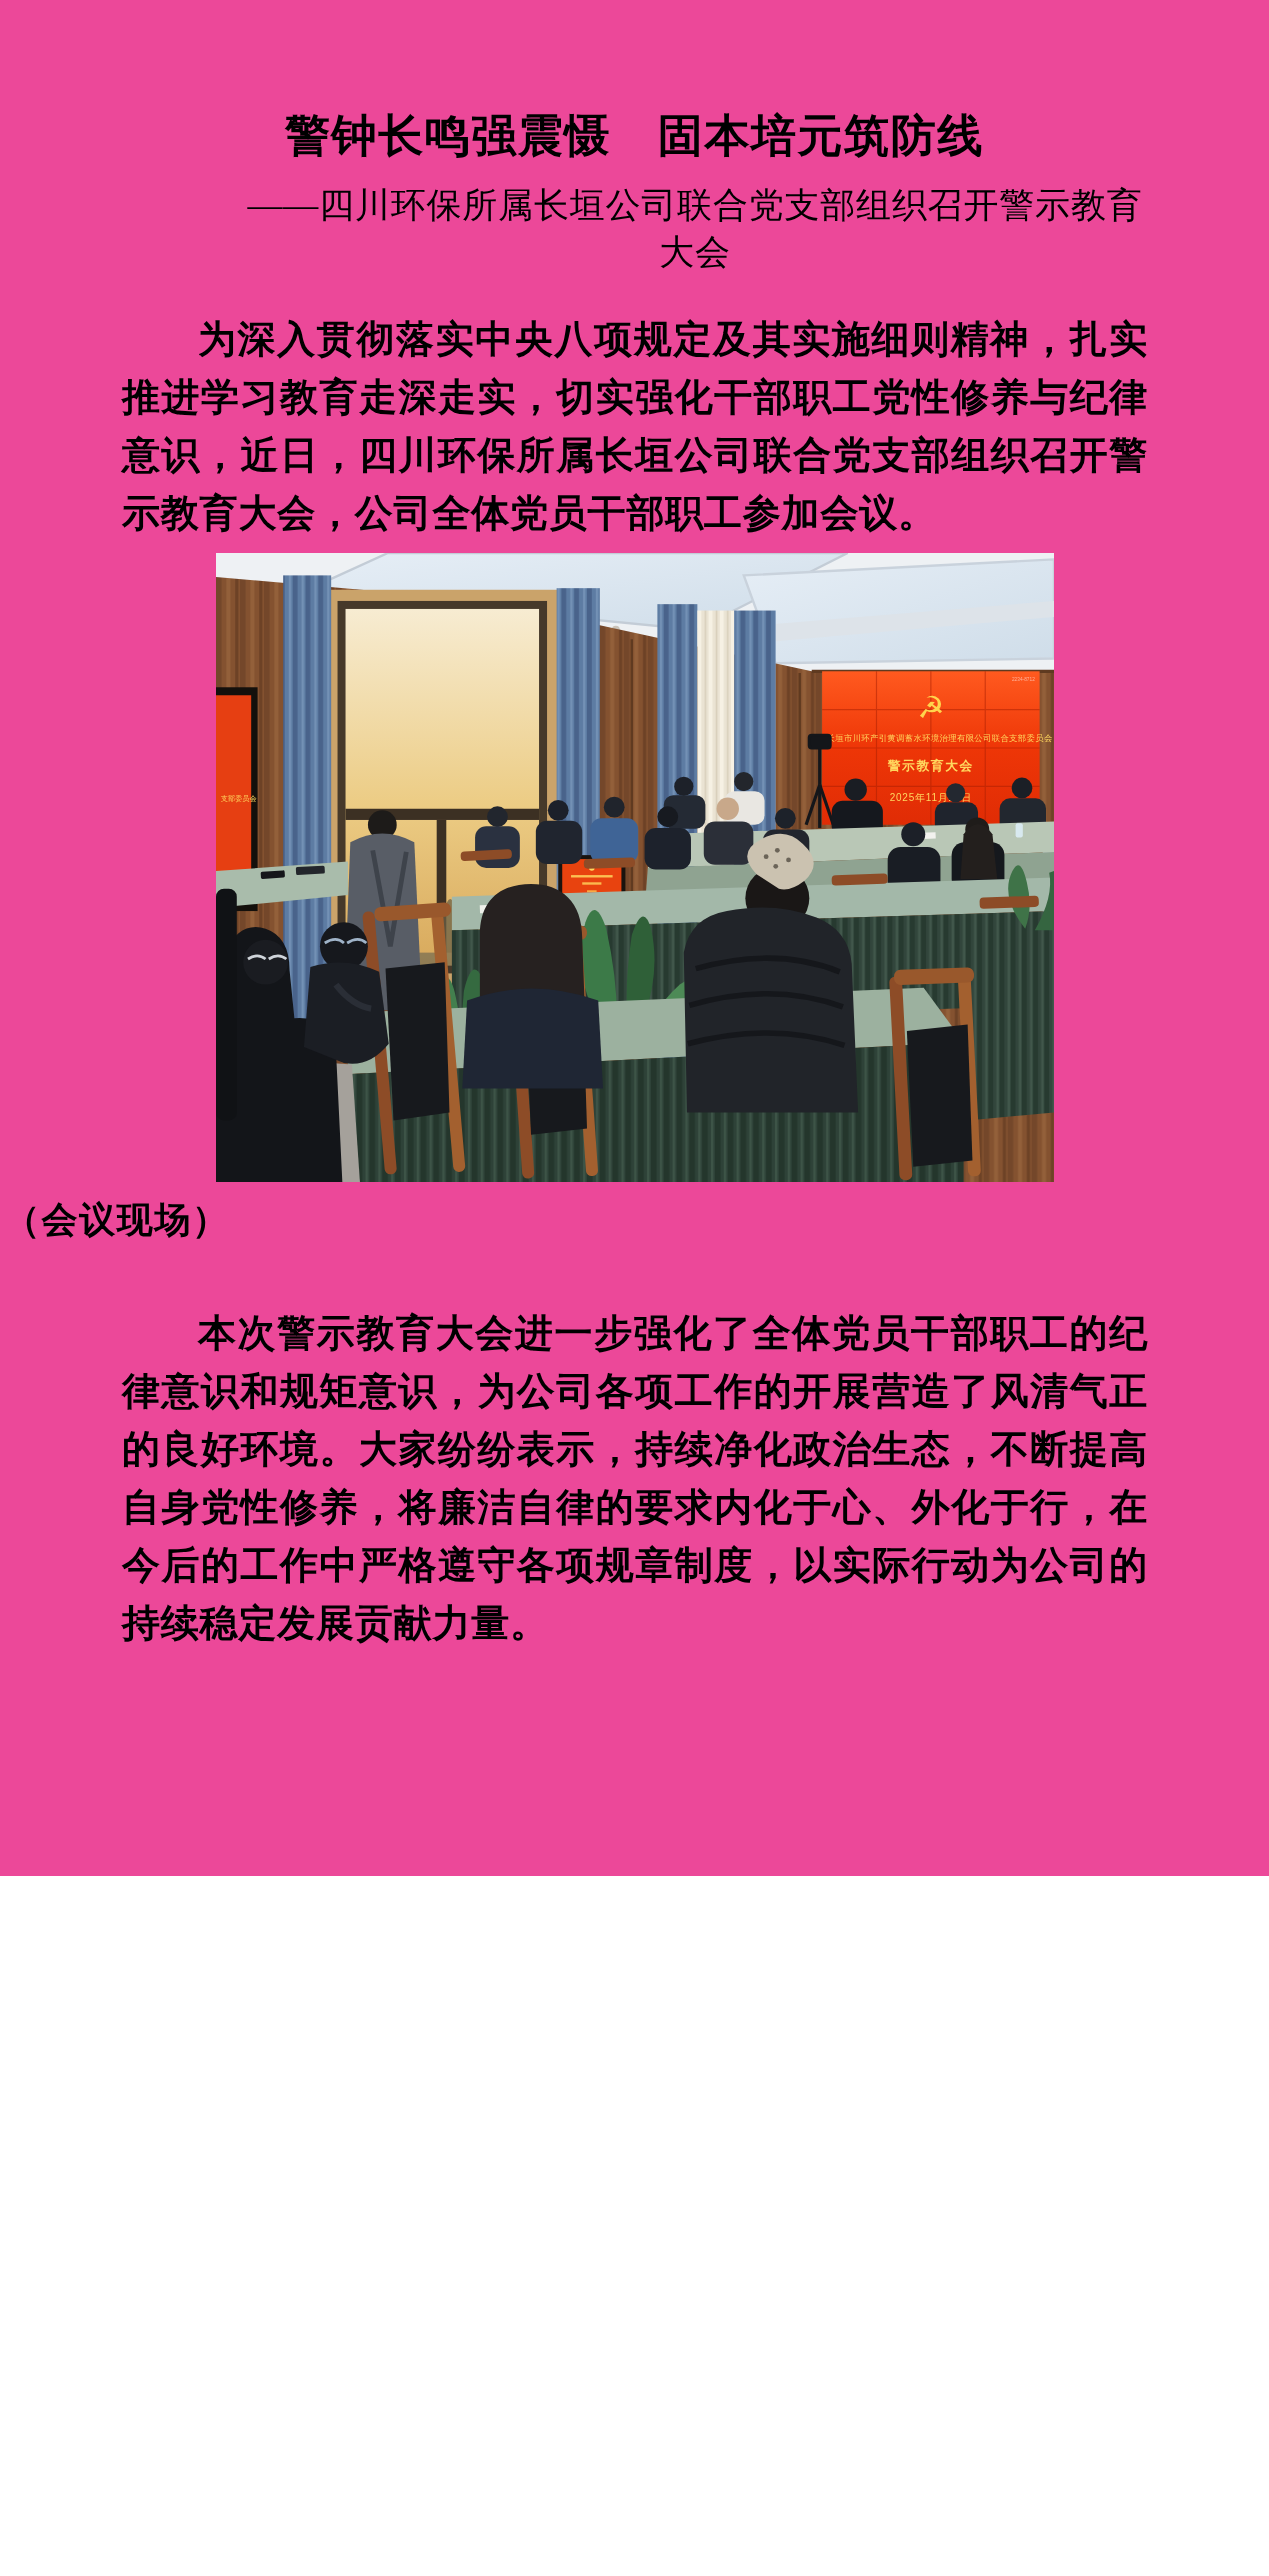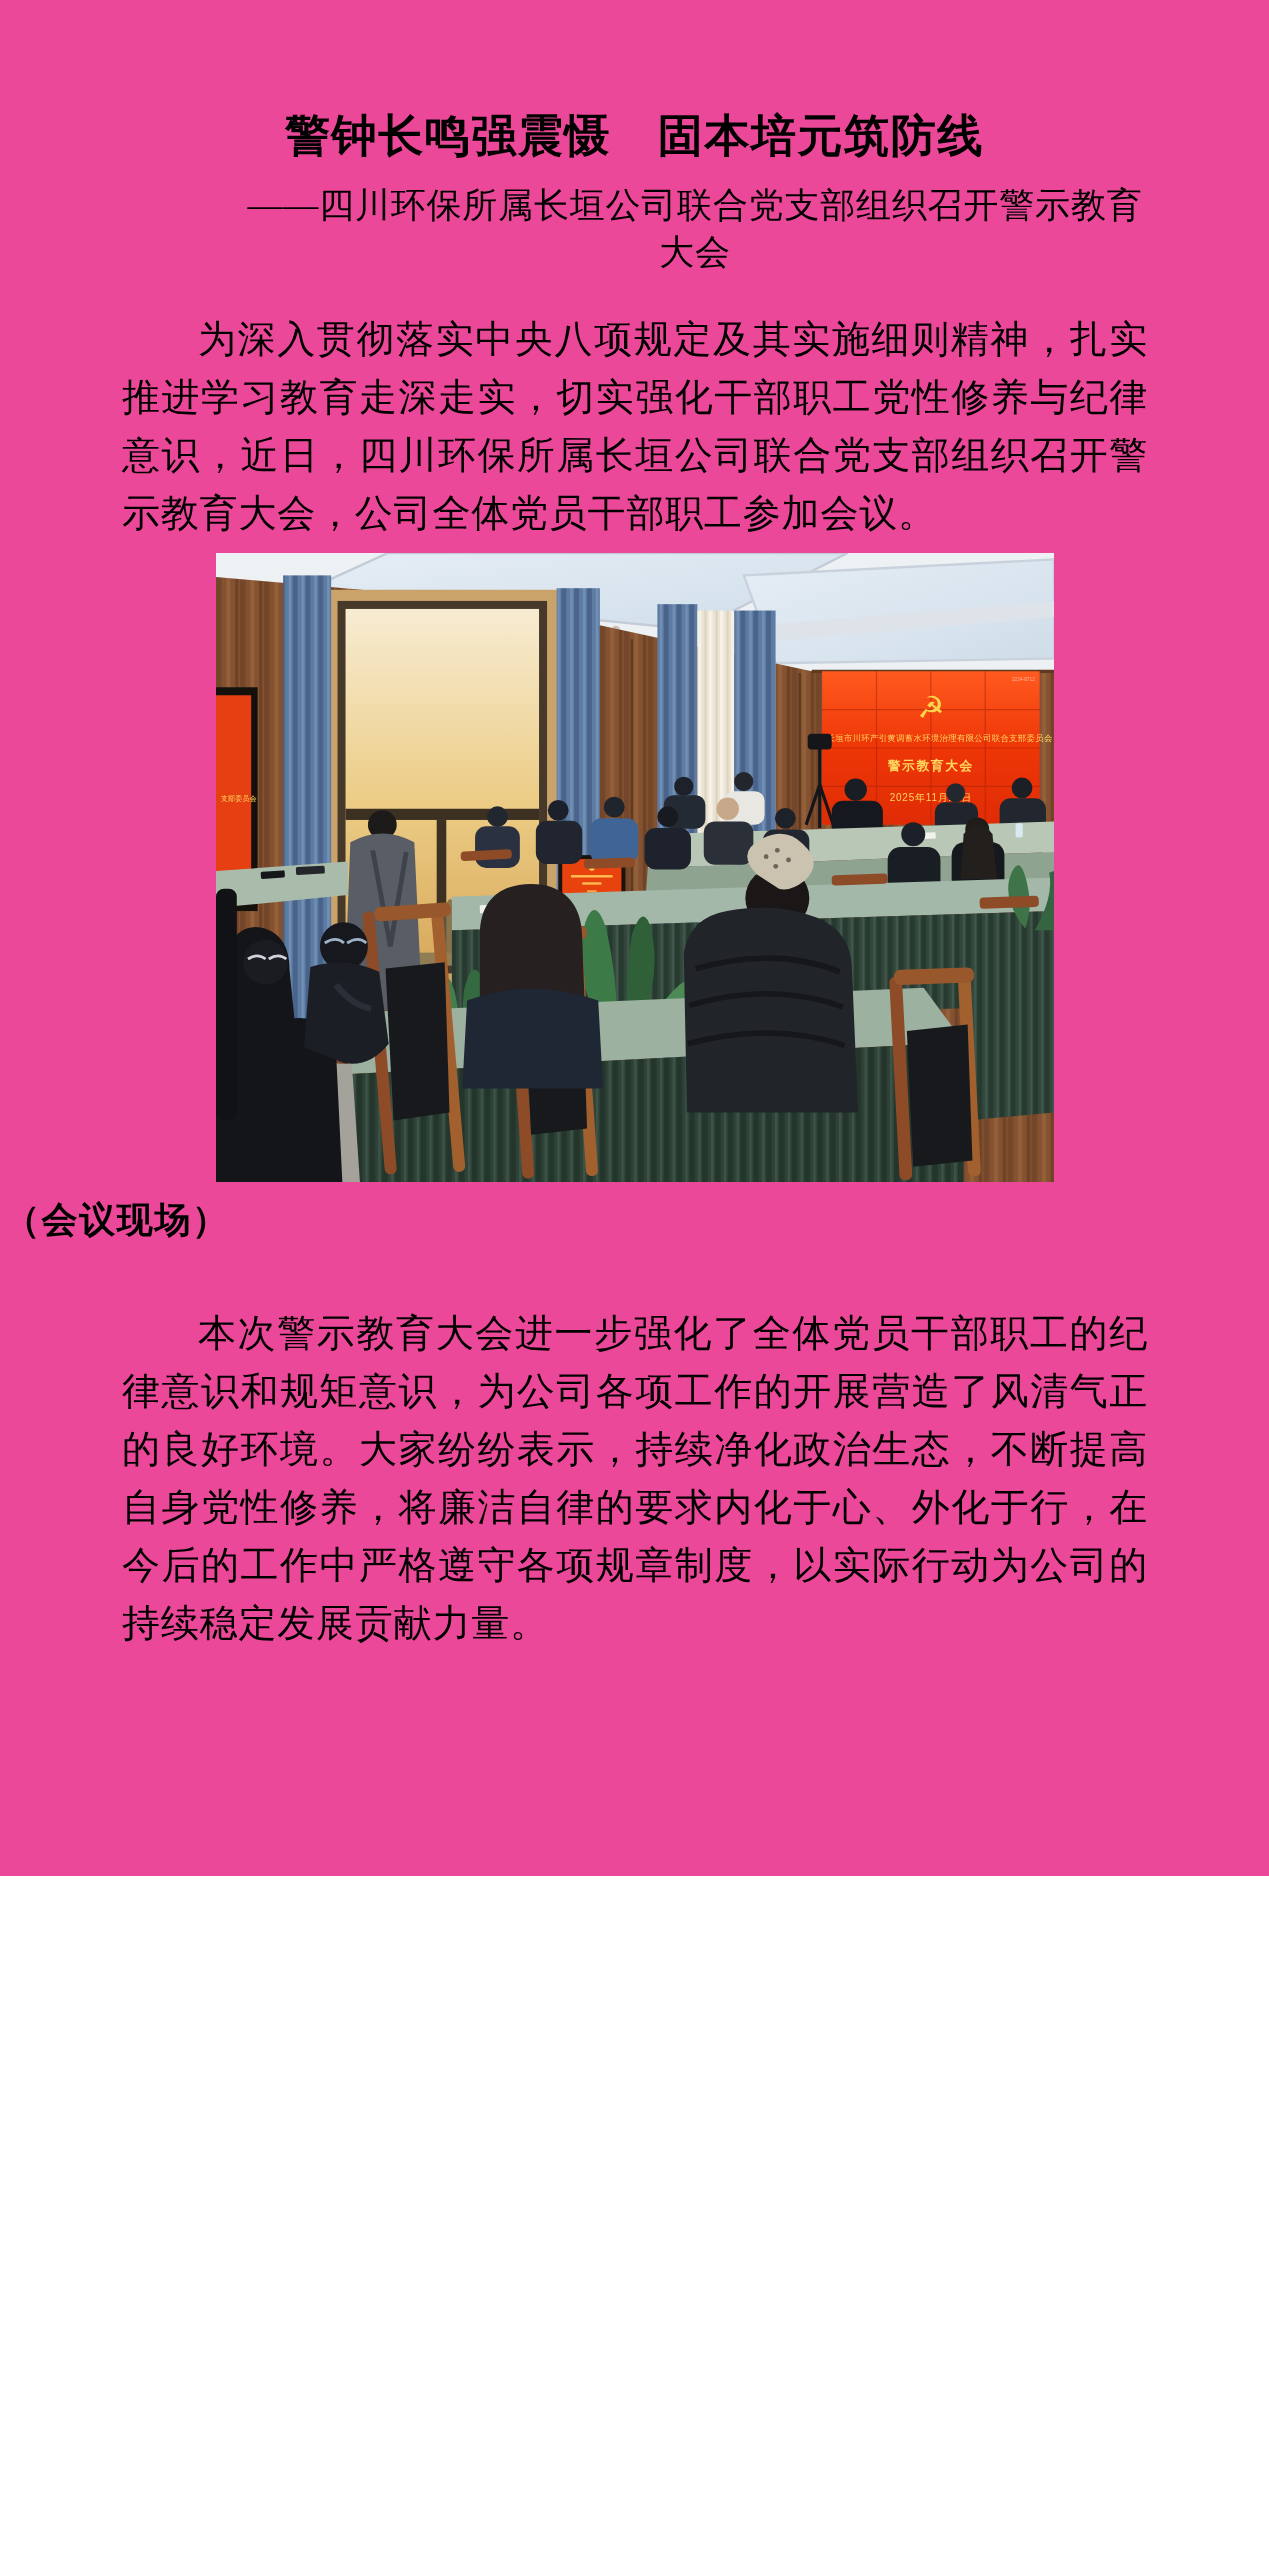--- a/index.html
+++ b/index.html
@@ -15,21 +15,21 @@
   .subtitle{
     position:absolute;top:182px;left:122px;width:1026px;
     font-size:35px;font-weight:400;text-align:center;
     padding-left:120px;box-sizing:border-box;letter-spacing:0.8px;
   }
   .bodytext{
     position:absolute;left:122px;width:1026px;
     font-size:38px;line-height:58px;letter-spacing:0.8px;
     text-align:justify;
   }
-  .bodytext p{margin:0;text-indent:2em;}
+  .bodytext p{margin:0;text-indent:2em;font-weight:bold;}
   #para1{top:310px;}
   #para23{top:1304px;}
   .photo{
     position:absolute;left:216px;top:553px;width:838px;height:629px;
     background:#eef1f4;overflow:hidden;
   }
   .photo svg{display:block;width:100%;height:100%;}
   .caption{
     position:absolute;top:1196px;left:4px;width:1269px;
     font-size:36px;font-weight:700;text-align:left;letter-spacing:1.6px;

